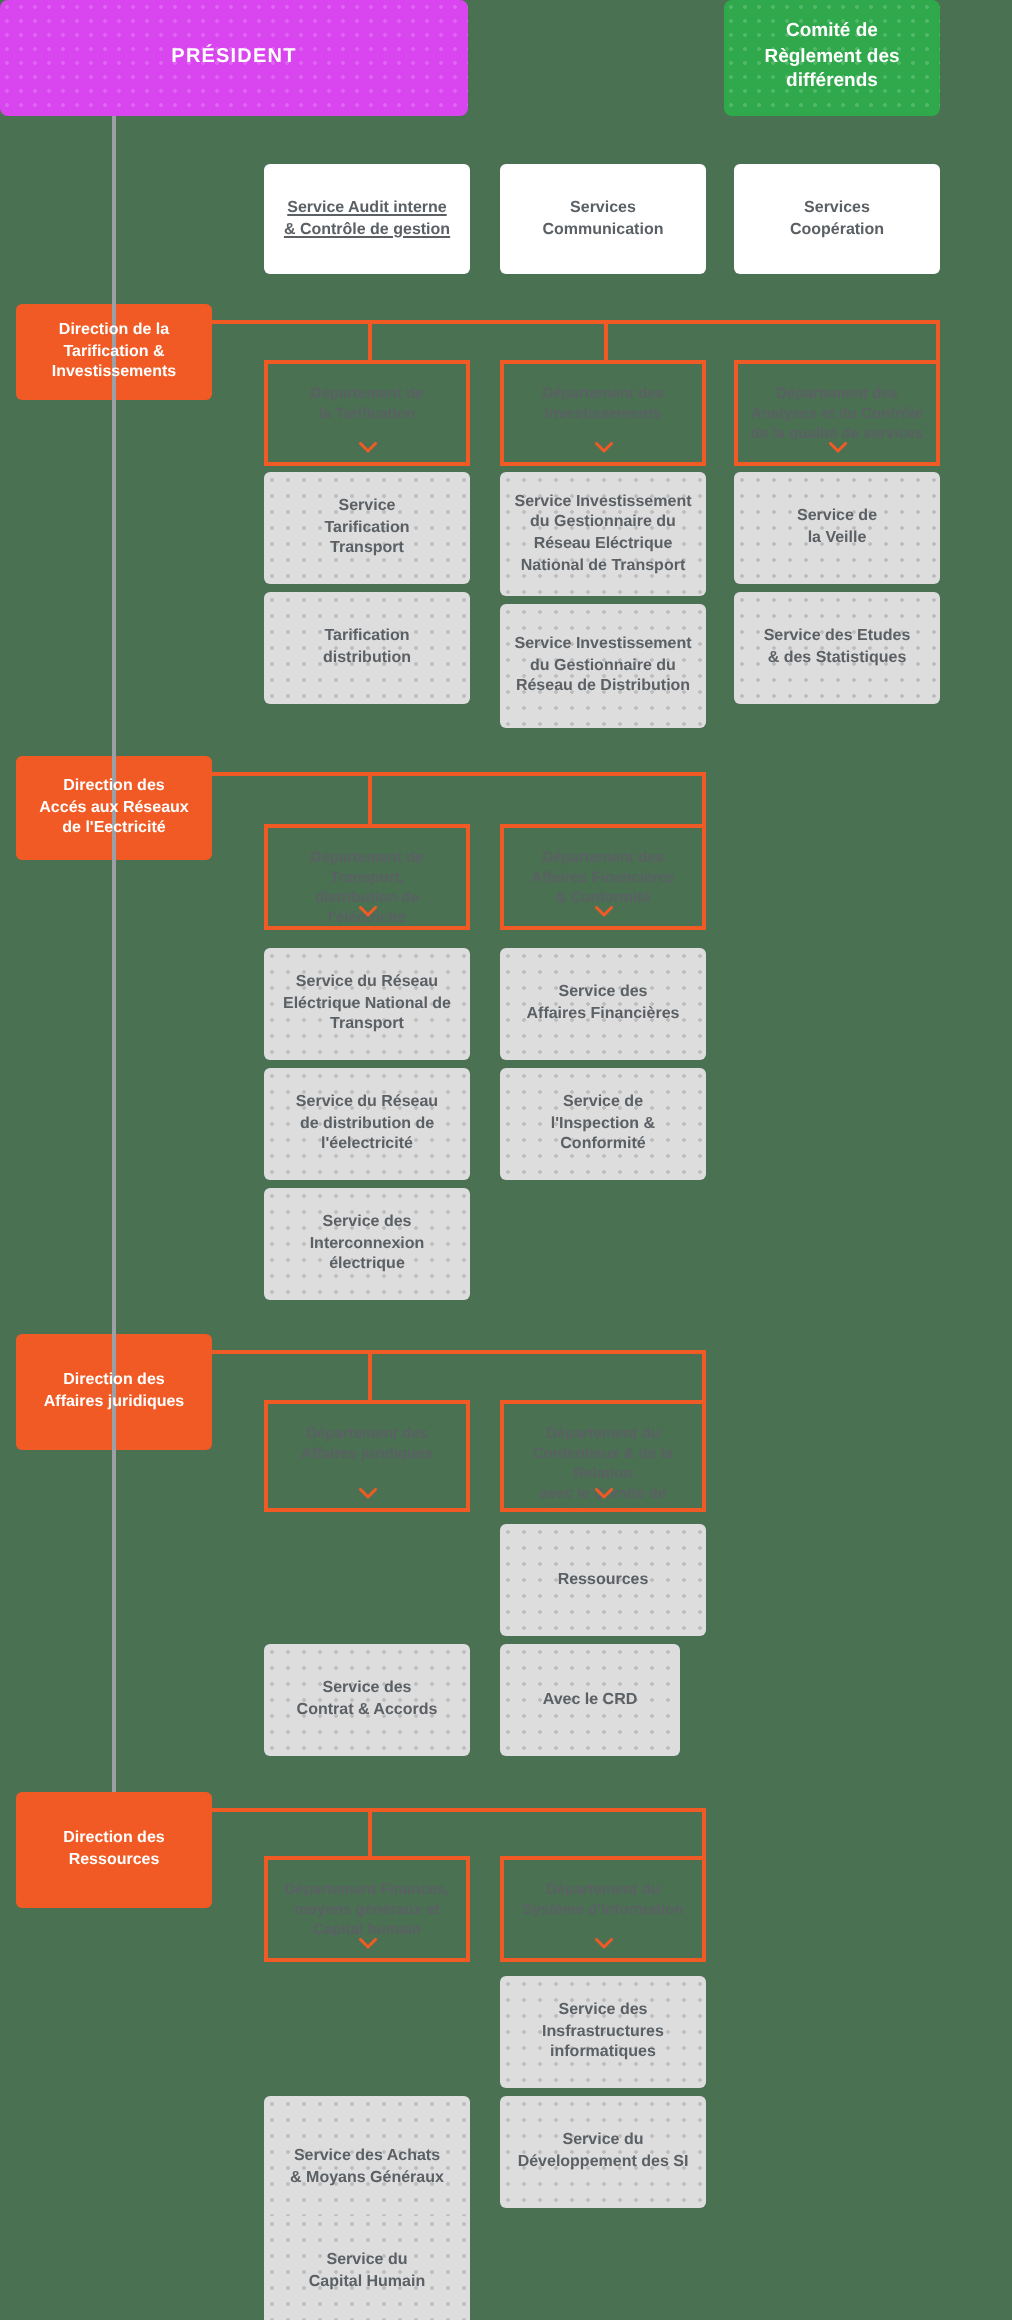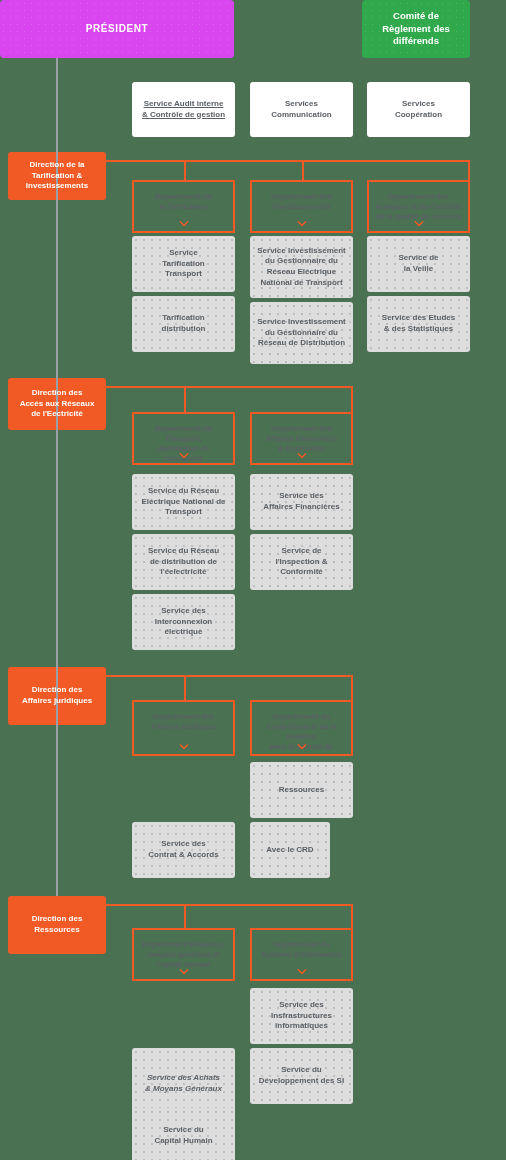--- a/index.html
+++ b/index.html
@@ -258,37 +258,37 @@
     <div class="card department" style="left: 250px; top: 700px; width: 103px; height: 56px;">
       <span>Département du<br>Contentieux &amp; de la Relation<br>avec le Comité de<br>Règlement des Différends</span>
       <svg class="chev" viewBox="0 0 12 8">
         <path d="M1 1 L6 6 L11 1" stroke="#f15a24" stroke-width="2" fill="none" stroke-linecap="round" stroke-linejoin="round"></path>
       </svg>
     </div>
     <div class="card service" style="left: 250px; top: 762px; width: 103px; height: 56px;">
       <div class="dots-dark"></div>
       <span>Ressources</span>
     </div>
-    <div class="card service" style="left: 250px; top: 822px; width: 80px; height: 56px;">
+    <div class="card service" style="left: 250px; top: 822px; width: 90px; height: 56px;">
       <div class="dots-dark"></div>
       <span>Avec le CRD</span>
     </div>
     <div class="card direction" style="left: 8px; top: 896px; width: 98px; height: 58px;">
       <span>Direction des<br>Ressources</span>
     </div>
     <div class="hline" style="left: 106px; top: 904px; width: 246px; height: 2px;"></div>
     <div class="vline" style="left: 183.5px; top: 904px; width: 2px; height: 24px;"></div>
     <div class="vline" style="left: 351px; top: 904px; width: 2px; height: 24px;"></div>
     <div class="card department" style="left: 132px; top: 928px; width: 103px; height: 53px;">
       <span>Département Finances,<br>moyens généraux et<br>Capital humain</span>
       <svg class="chev" viewBox="0 0 12 8">
         <path d="M1 1 L6 6 L11 1" stroke="#f15a24" stroke-width="2" fill="none" stroke-linecap="round" stroke-linejoin="round"></path>
       </svg>
     </div>
-    <div class="card service" style="left: 132px; top: 1048px; width: 103px; height: 72px; font-style: italic;">
+    <div class="card service" style="left: 132px; top: 1048px; width: 103px; height: 72px;">
       <div class="dots-dark"></div>
       <span>Service des Achats<br>&amp; Moyans Généraux</span>
     </div>
     <div class="card service" style="left: 132px; top: 1108px; width: 103px; height: 56px;">
       <div class="dots-dark"></div>
       <span>Service du<br>Capital Humain</span>
     </div>
     <div class="card department" style="left: 250px; top: 928px; width: 103px; height: 53px;">
       <span>Département du<br>Système d'Information</span>
       <svg class="chev" viewBox="0 0 12 8">

